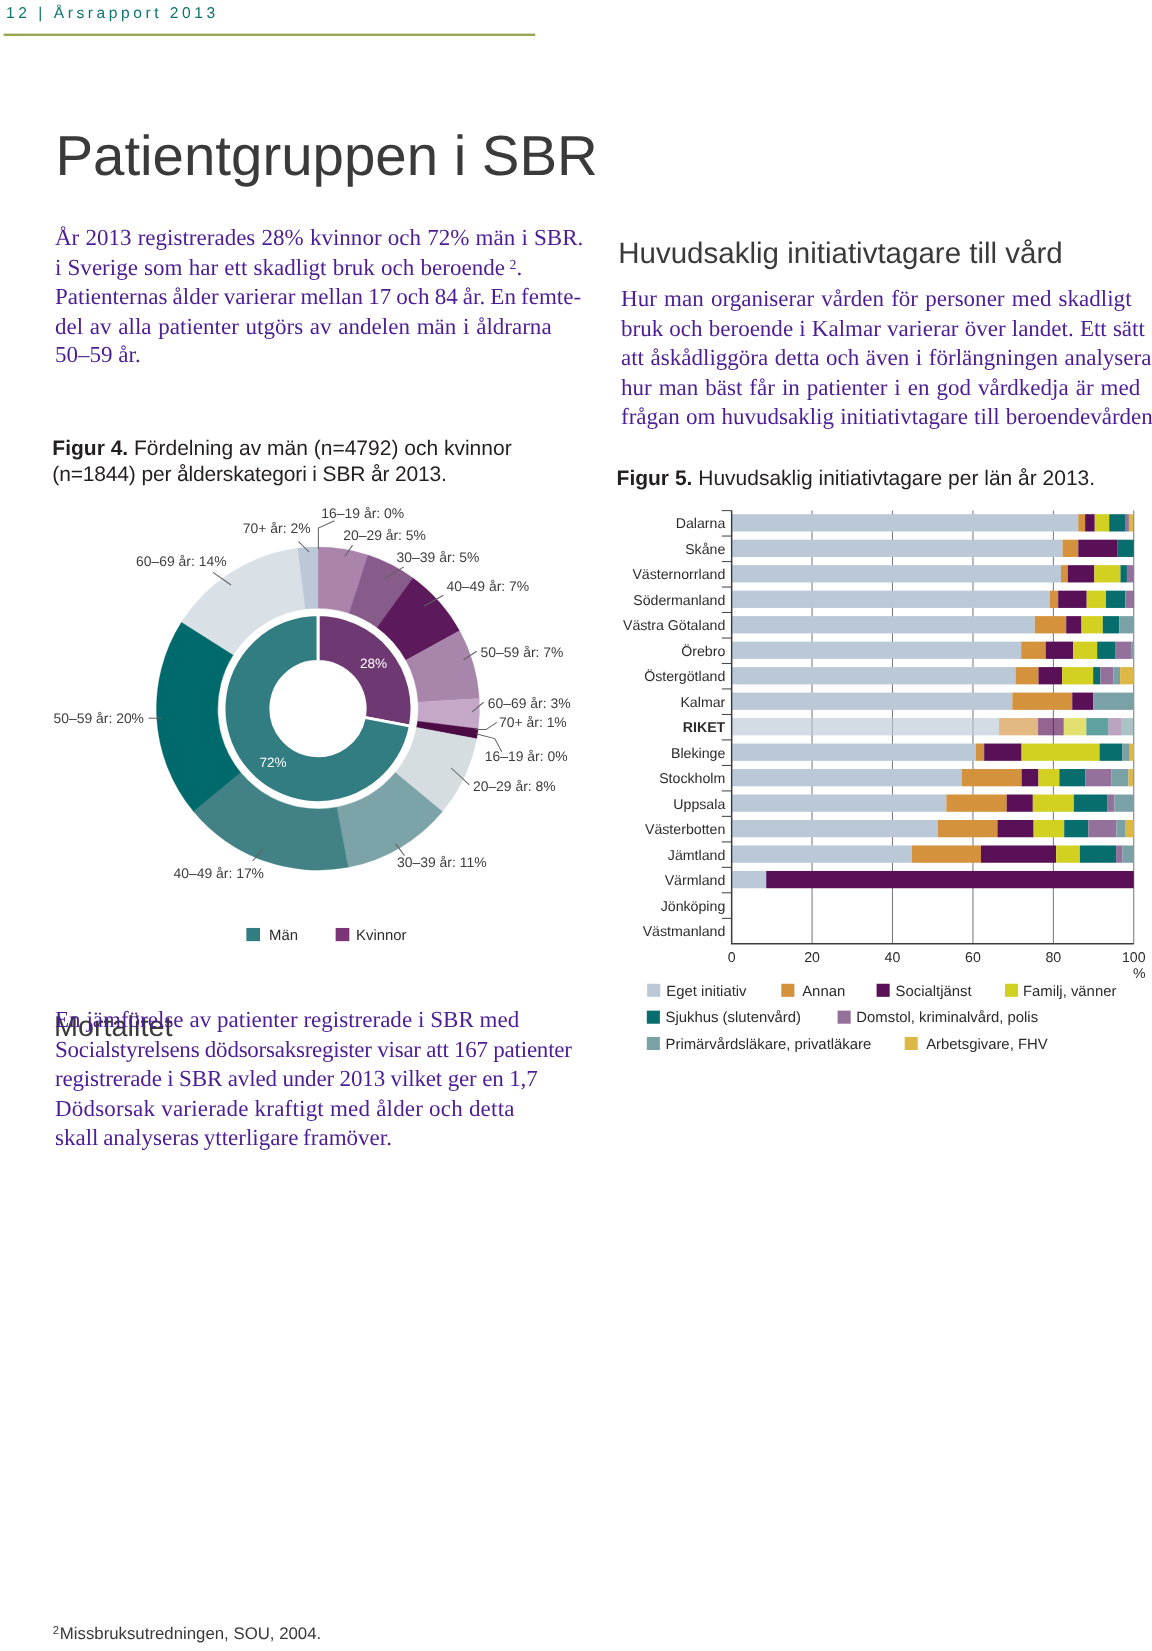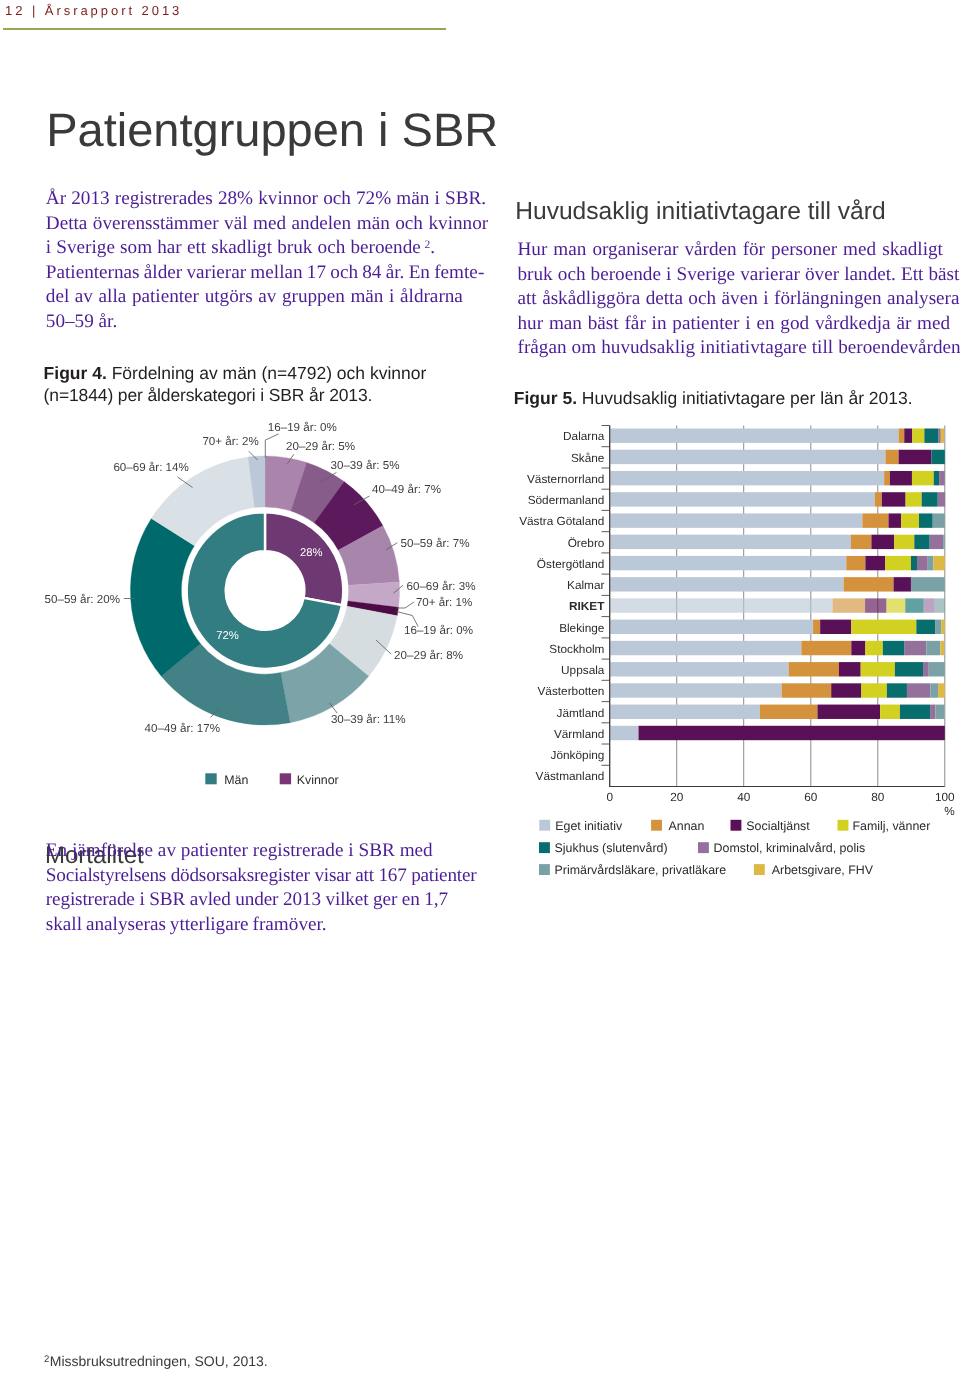--- a/index.html
+++ b/index.html
@@ -3,21 +3,21 @@
 <meta charset="utf-8">
 <style>
   html,body{margin:0;padding:0;background:#ffffff;}
   body{width:960px;height:1376px;position:relative;overflow:hidden;
        font-family:"Liberation Sans",sans-serif;color:#231f20;
        -webkit-font-smoothing:antialiased;text-rendering:geometricPrecision;}
   .page{position:absolute;left:0;top:0;width:960px;height:1376px;transform:translateZ(0);}
 
   
   .runhead{position:absolute;left:5px;top:4px;font-size:13px;letter-spacing:2.95px;
-           color:#7f1d1d;font-weight:400;white-space:nowrap;line-height:1;}
+           color:#0f766e;font-weight:400;white-space:nowrap;line-height:1;}
   .runhead-rule{position:absolute;left:3px;top:28.4px;width:443px;height:1.3px;background:#9aa653;}
 
   
   .page-title{position:absolute;left:46.2px;top:105.5px;font-size:47px;line-height:47px;
               font-weight:400;color:#3a3a3a;white-space:nowrap;text-align:right;}
 
   .serif{font-family:Liberation Serif, serif;font-size:19.2px;line-height:24.56px;
          color:#4c1d95;margin:0;}
   .serif sup{font-size:11.5px;vertical-align:baseline;position:relative;top:-5px;line-height:0;}
   .figcap{font-size:17.5px;line-height:21.7px;color:#231f20;margin:0;}
@@ -39,47 +39,47 @@
 </style>
 </head>
 <body>
 
 <div class="page">
   <div class="runhead">12 | Årsrapport 2013</div>
   <div class="runhead-rule"></div>
   <div class="page-title">Patientgruppen i SBR</div>
   <div style="position:absolute;left:45.8px;top:187.2px;width:460px;" class="serif">
       <div style="word-spacing:0.37px;"><span>År 2013 registrerades 28% kvinnor och 72% män i SBR.</span></div>
-      <div style="word-spacing:0.70px;"><span>Detta överensstämmer väl med andelen män och kvinnor</span></div>
       <div style="word-spacing:0.38px;"><span>i Sverige som har ett skadligt bruk och beroende</span> <sup>2</sup><span>.</span></div>
       <div style="word-spacing:-0.53px;"><span>Patienternas ålder varierar mellan 17 och 84 år. En femte-</span></div>
-      <div style="word-spacing:0.82px;"><span>del av alla patienter utgörs av gruppen män i åldrarna</span></div>
+      <div style="word-spacing:0.82px;"><span>del av alla patienter utgörs av andelen män i åldrarna</span></div>
       <div><span>50–59 år.</span></div>
   </div>
   <div style="position:absolute;left:43.6px;top:363.3px;width:460px;" class="figcap">
       <div><b>Figur 4.</b><span> Fördelning av män (n=4792) och kvinnor</span></div>
       <div style="letter-spacing:-0.130px;"><span>(n=1844) per ålderskategori i SBR år 2013.</span></div>
   </div>
   <div class="sec-head" style="left:515.2px;top:199.5px;font-size:24.6px;">Huvudsaklig initiativtagare till vård</div>
   <div style="position:absolute;left:517.5px;top:238px;width:470px;" class="serif">
       <div style="word-spacing:1.23px;"><span>Hur man organiserar vården för personer med skadligt</span></div>
-      <div style="word-spacing:0.32px;"><span>bruk och beroende i Sverige varierar över landet. Ett bäst</span></div>
+      <div style="word-spacing:0.32px;"><span>bruk och beroende i Kalmar varierar över landet. Ett sätt</span></div>
       <div style="word-spacing:0.66px;"><span>att åskådliggöra detta och även i förlängningen analysera</span></div>
       <div style="word-spacing:1.02px;"><span>hur man bäst får in patienter i en god vårdkedja är med</span></div>
       <div style="word-spacing:0.30px;"><span>frågan om huvudsaklig initiativtagare till beroendevården.</span></div>
   </div>
   <div style="position:absolute;left:513.8px;top:388.3px;width:460px;" class="figcap"><b>Figur 5.</b><span> Huvudsaklig initiativtagare per län år 2013.</span></div>
   <div class="sec-head" style="left:45.0px;top:844.0px;font-size:24px;">Mortalitet</div>
   <div style="position:absolute;left:45.8px;top:839px;width:470px;" class="serif">
       <div style="word-spacing:0.09px;"><span>En jämförelse av patienter registrerade i SBR med</span></div>
       <div style="letter-spacing:-0.207px;"><span>Socialstyrelsens dödsorsaksregister visar att 167 patienter</span></div>
       <div style="letter-spacing:-0.134px;"><span>registrerade i SBR avled under 2013 vilket ger en 1,7</span></div>
+      <div style="letter-spacing:0.167px;"><span>Dödsorsak varierade kraftigt med ålder och detta</span></div>
       <div style="word-spacing:-0.87px;"><span>skall analyseras ytterligare framöver.</span></div>
   </div>
-  <div class="footnote"><sup>2</sup><span>Missbruksutredningen, SOU, 2013.</span></div>
+  <div class="footnote"><sup>2</sup><span>Missbruksutredningen, SOU, 2004.</span></div>
   <svg width="960" height="1376" viewBox="0 0 960 1376" style="position:absolute;left:0;top:0;">
   <g>
 <path d="M265.00,455.90 A134.60,134.60 0 0 1 306.59,462.49 L290.83,510.99 A83.60,83.60 0 0 0 265.00,506.90 Z" fill="#ab84ac" stroke="#ab84ac" stroke-width="0.3"></path>
 <path d="M306.59,462.49 A134.60,134.60 0 0 1 344.12,481.61 L314.14,522.87 A83.60,83.60 0 0 0 290.83,510.99 Z" fill="#875c8b" stroke="#875c8b" stroke-width="0.3"></path>
 <path d="M344.12,481.61 A134.60,134.60 0 0 1 382.95,525.66 L338.26,550.23 A83.60,83.60 0 0 0 314.14,522.87 Z" fill="#5c1a5c" stroke="#5c1a5c" stroke-width="0.3"></path>
 <path d="M382.95,525.66 A134.60,134.60 0 0 1 399.33,582.05 L348.44,585.25 A83.60,83.60 0 0 0 338.26,550.23 Z" fill="#a886ab" stroke="#a886ab" stroke-width="0.3"></path>
 <path d="M399.33,582.05 A134.60,134.60 0 0 1 398.54,607.37 L347.94,600.98 A83.60,83.60 0 0 0 348.44,585.25 Z" fill="#c5a8c8" stroke="#c5a8c8" stroke-width="0.3"></path>
 <path d="M398.54,607.37 A134.60,134.60 0 0 1 397.22,615.72 L347.12,606.17 A83.60,83.60 0 0 0 347.94,600.98 Z" fill="#4d0b46" stroke="#4d0b46" stroke-width="0.3"></path>
 <path d="M397.22,615.72 A134.60,134.60 0 0 1 368.71,676.30 L329.41,643.79 A83.60,83.60 0 0 0 347.12,606.17 Z" fill="#d5dde1" stroke="#d5dde1" stroke-width="0.3"></path>
 <path d="M368.71,676.30 A134.60,134.60 0 0 1 290.22,722.72 L280.67,672.62 A83.60,83.60 0 0 0 329.41,643.79 Z" fill="#7ca3a8" stroke="#7ca3a8" stroke-width="0.3"></path>

